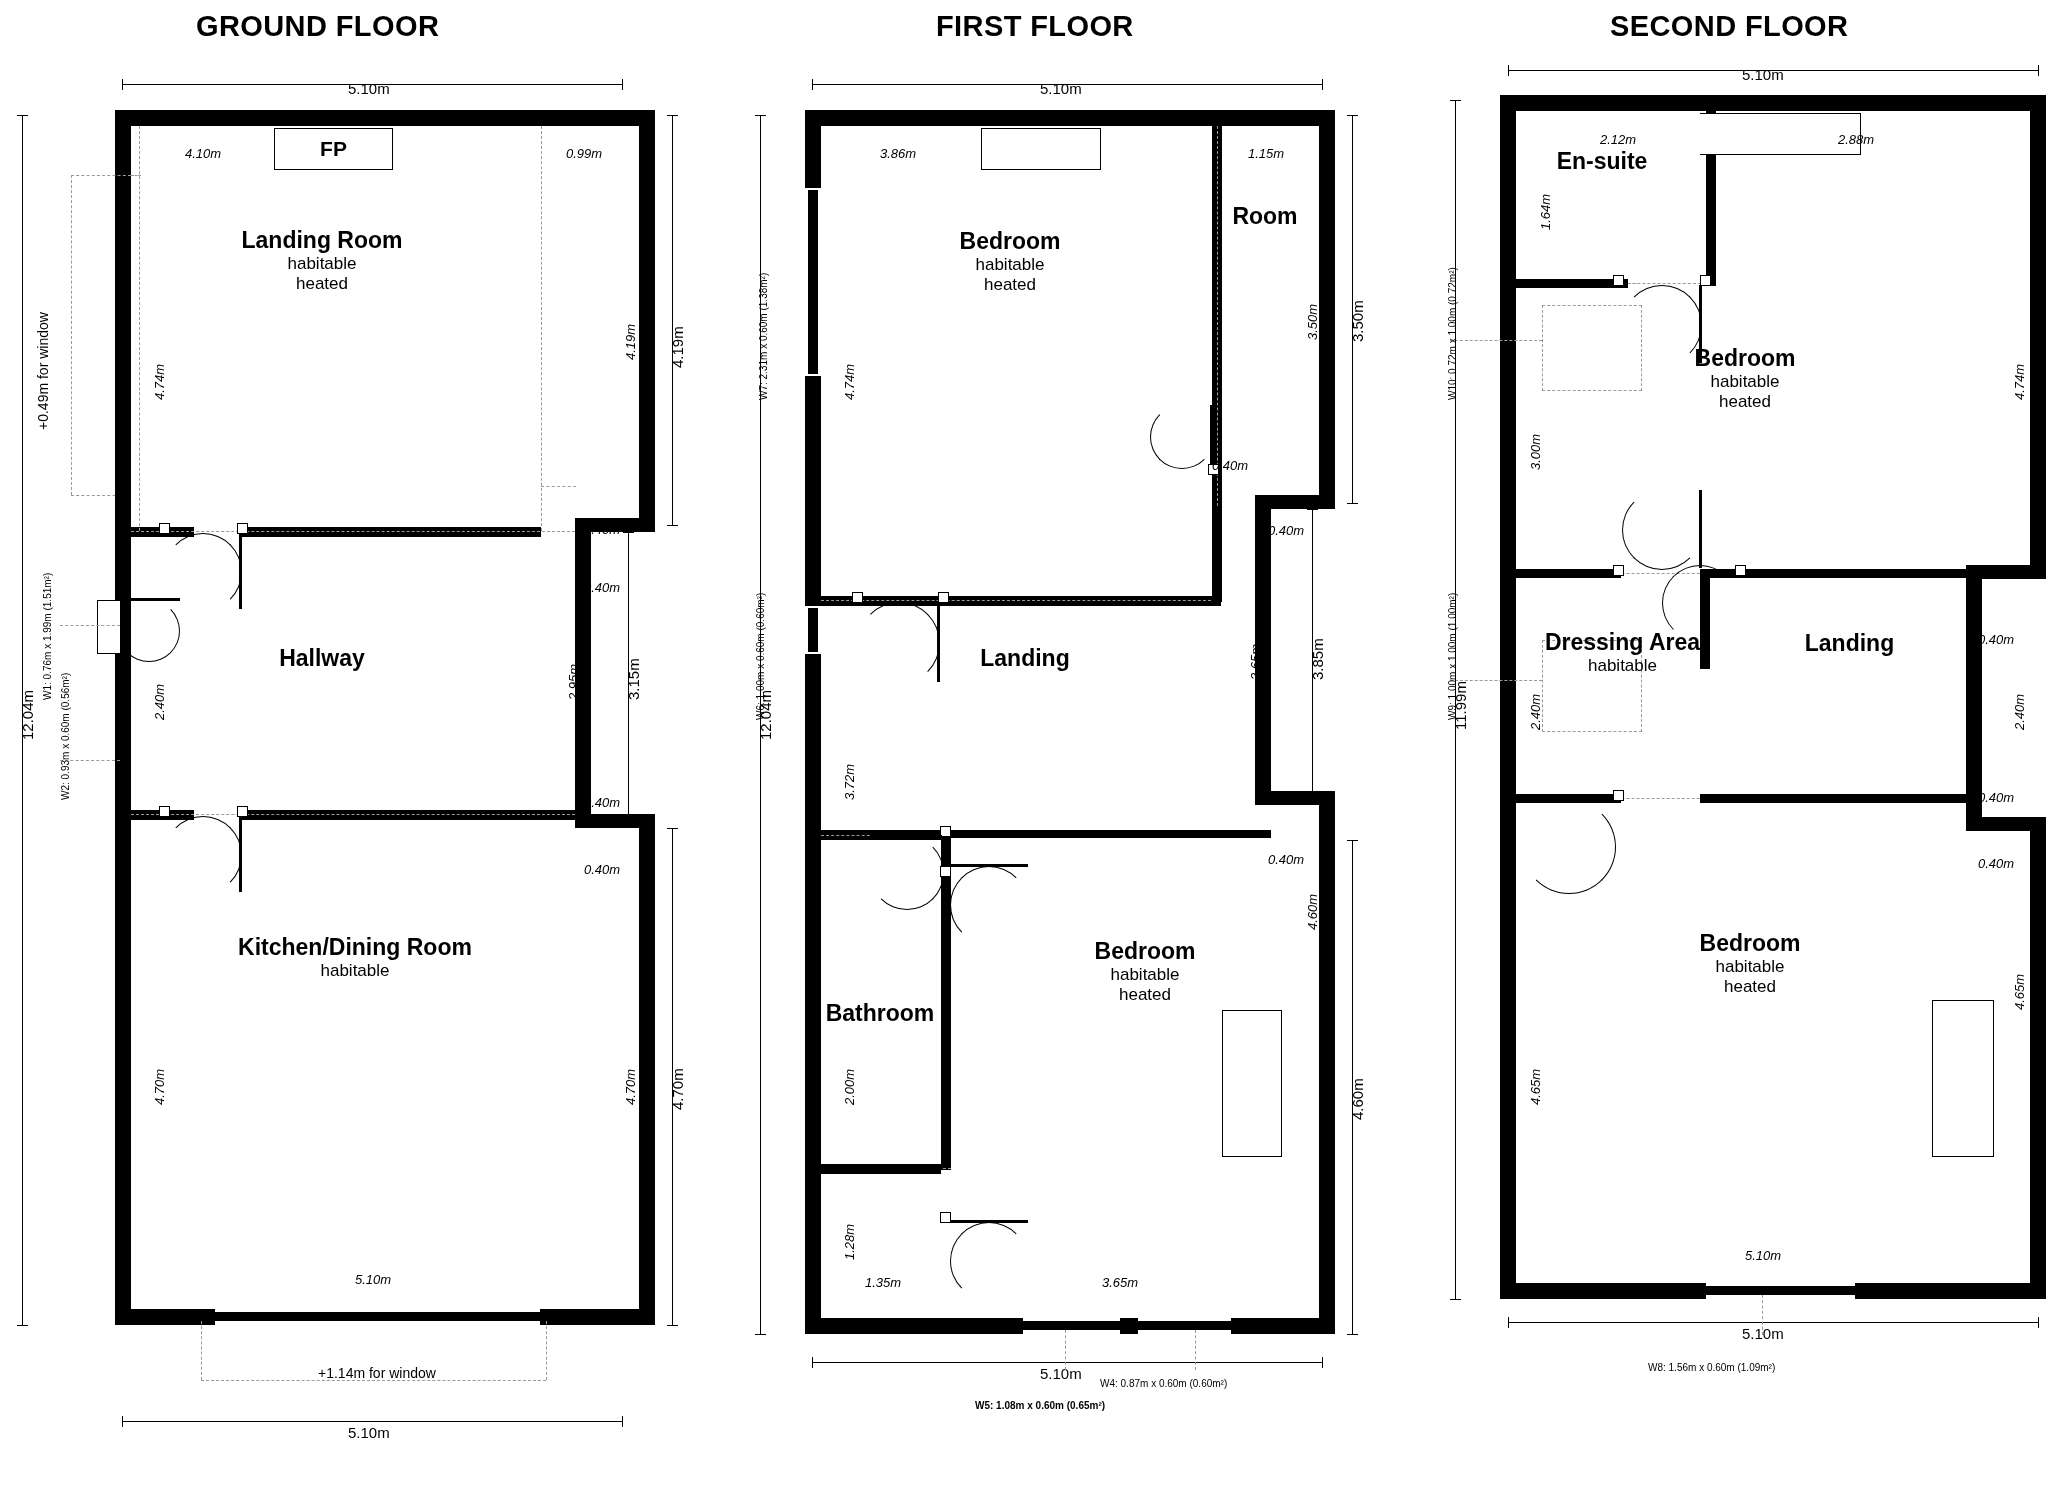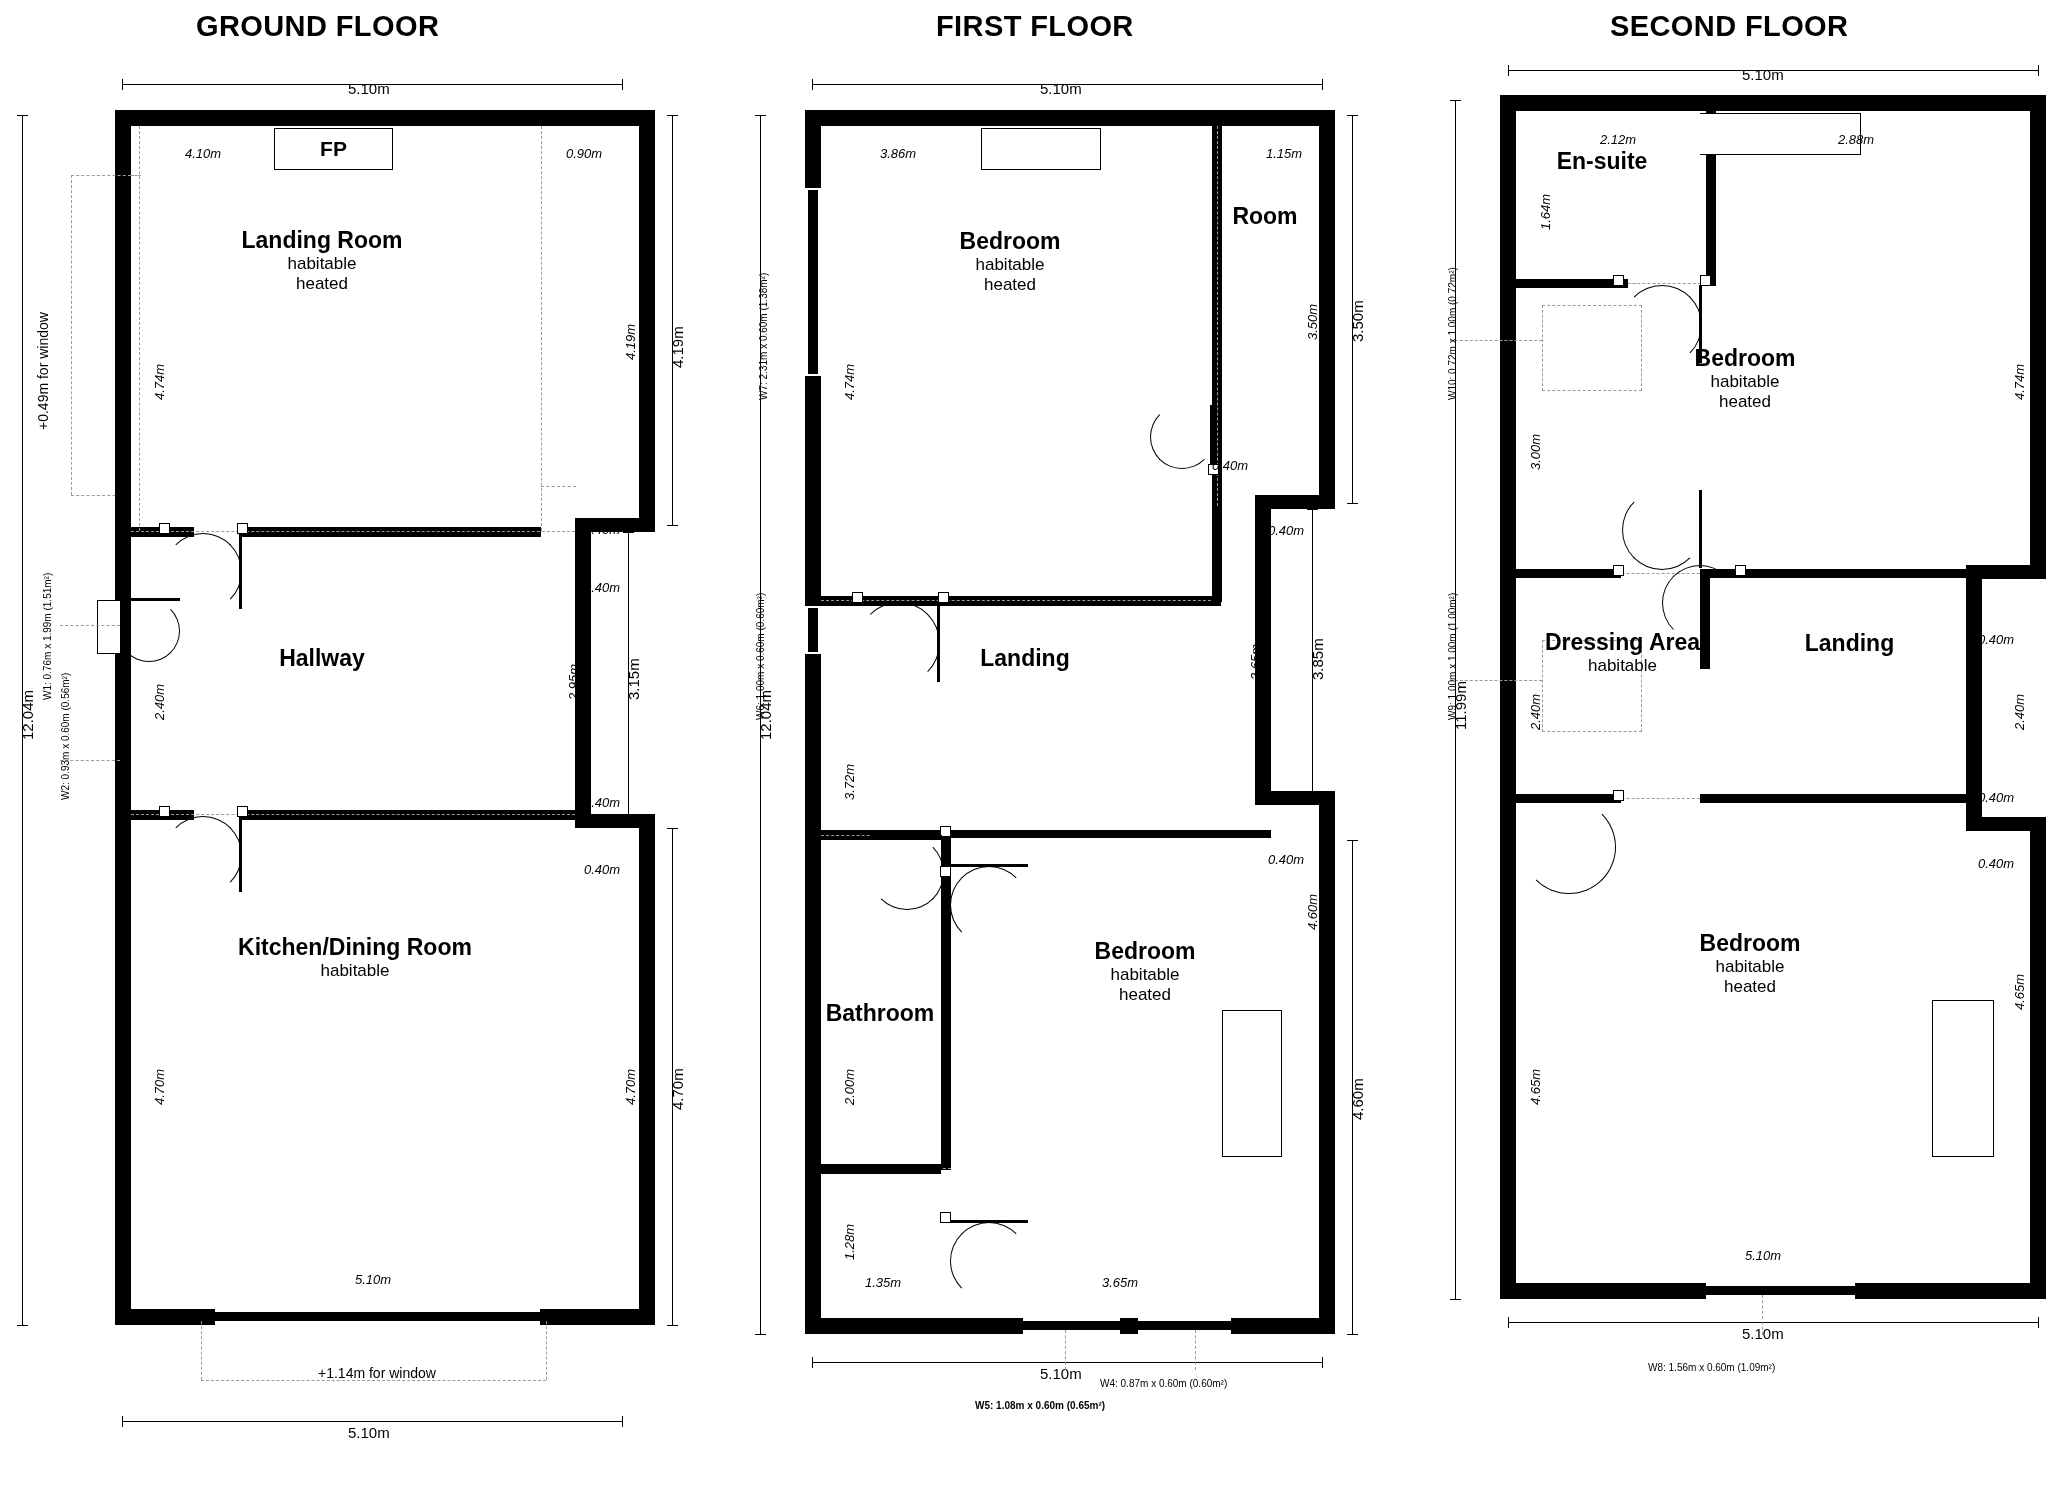--- a/index.html
+++ b/index.html
@@ -163,21 +163,21 @@
     <div class="name two">Kitchen/Dining Room</div>
     <div class="sub">habitable</div>
   </div>
 
   <div class="dline h" style="left:122px;top:84px;width:500px;"></div>
   <div class="tick v" style="left:122px;top:79px;"></div>
   <div class="tick v" style="left:622px;top:79px;"></div>
   <div class="odim" style="left:348px;top:80px;">5.10m</div>
 
   <div class="dim" style="left:185px;top:146px;">4.10m</div>
-  <div class="dim" style="left:566px;top:146px;">0.90m</div>
+  <div class="dim" style="left:566px;top:146px;">0.99m</div>
   <div class="dim v" style="left:152px;top:400px;transform:rotate(-90deg);">4.74m</div>
   <div class="dim v" style="left:623px;top:360px;transform:rotate(-90deg);">4.19m</div>
 
   <div class="dline v" style="left:672px;top:115px;height:410px;"></div>
   <div class="tick h" style="left:667px;top:115px;"></div>
   <div class="tick h" style="left:667px;top:525px;"></div>
   <div class="odim v" style="left:669px;top:368px;transform:rotate(-90deg);">4.19m</div>
 
   <div class="dim" style="left:584px;top:522px;">0.40m</div>
   <div class="dim" style="left:584px;top:580px;">0.40m</div>
@@ -301,21 +301,21 @@
     <div class="sub">habitable</div>
     <div class="sub">heated</div>
   </div>
 
   <div class="dline h" style="left:812px;top:84px;width:510px;"></div>
   <div class="tick v" style="left:812px;top:79px;"></div>
   <div class="tick v" style="left:1322px;top:79px;"></div>
   <div class="odim" style="left:1040px;top:80px;">5.10m</div>
 
   <div class="dim" style="left:880px;top:146px;">3.86m</div>
-  <div class="dim" style="left:1248px;top:146px;margin-left:18px;">1.15m</div>
+  <div class="dim" style="left:1248px;top:146px;">1.15m</div>
   <div class="dim v" style="left:842px;top:400px;transform:rotate(-90deg);">4.74m</div>
   <div class="dim v" style="left:1305px;top:340px;transform:rotate(-90deg);">3.50m</div>
 
   <div class="dline v" style="left:1352px;top:115px;height:388px;"></div>
   <div class="tick h" style="left:1347px;top:115px;"></div>
   <div class="tick h" style="left:1347px;top:503px;"></div>
   <div class="odim v" style="left:1349px;top:342px;transform:rotate(-90deg);">3.50m</div>
 
   <div class="dim" style="left:1212px;top:458px;">0.40m</div>
   <div class="dim" style="left:1268px;top:523px;">0.40m</div>

